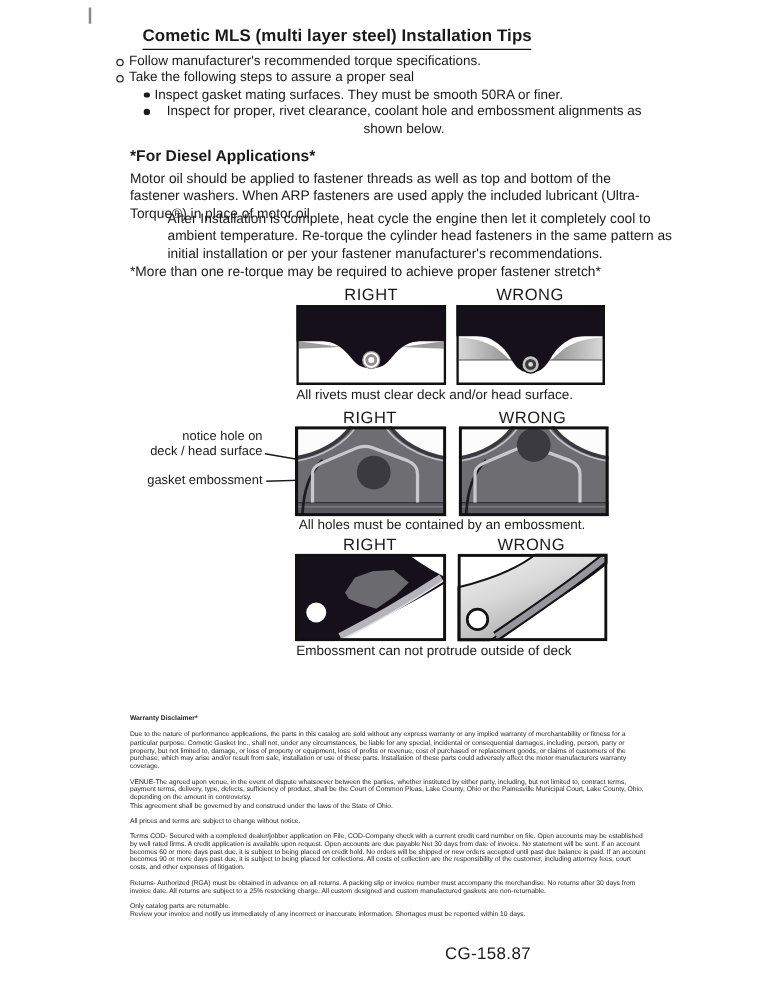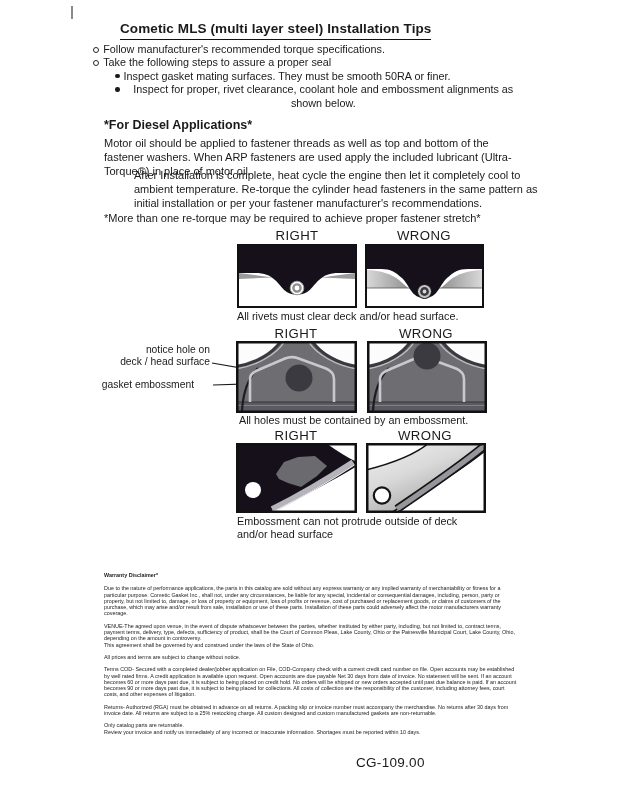--- a/index.html
+++ b/index.html
@@ -2,21 +2,21 @@
 <html><head>
 <meta charset="utf-8">
 <style>
   html,body{margin:0;padding:0;background:#ffffff;}
   .page{position:relative;width:618px;height:800px;background:#ffffff;
         font-family:"Liberation Sans",sans-serif;color:#1a1a1a;overflow:hidden;}
   .abs{position:absolute;}
 
   .crop-mark{left:71px;top:6px;width:1.5px;height:13px;background:#8a8a8a;}
 
-  .title{left:120px;top:21px;font-size:13.5px;font-weight:bold;letter-spacing:.1px;
+  .title{left:114px;top:21px;font-size:13.5px;font-weight:bold;letter-spacing:.1px;
          border-bottom:1.6px solid #111;padding-bottom:2.5px;}
 
   .tips{left:93px;top:43px;font-size:10.8px;width:430px;text-align:center;}
   .b{display:flex;line-height:13.4px;}
   .mk-o{width:4.2px;height:4.2px;border:1px solid #2a2a2a;border-radius:50%;
         margin:3.8px 4px 0 0;flex:none;}
   .mk-f{width:4.6px;height:4.6px;background:#1a1a1a;border-radius:50%;
         margin:4px 4px 0 0;flex:none;}
   .sub{margin-left:22px;}
 
@@ -112,21 +112,21 @@
 
   <div class="abs cap" style="left:237px;top:310px;">All rivets must clear deck and/or head surface.</div>
 
   <div class="abs dlabel" style="left:236px;top:326px;">RIGHT</div>
   <div class="abs dlabel" style="left:366px;top:326px;">WRONG</div>
 
   <div class="abs ann" style="left:104px;top:344px;">
     <div>notice hole on</div>
     <div>deck / head surface</div>
   </div>
-  <div class="abs ann" style="left:88px;top:379px;">gasket embossment</div>
+  <div class="abs ann" style="left:104px;top:379px;">gasket embossment</div>
 
   <svg class="abs" style="left:110px;top:340px;" width="200" height="60" viewBox="0 0 200 60">
     <line x1="102" y1="23" x2="189" y2="38" stroke="#1a1a1a" stroke-width="1.1"></line>
     <line x1="103" y1="45" x2="151" y2="43.5" stroke="#1a1a1a" stroke-width="1.1"></line>
   </svg>
 
   <div class="panel" style="left:236px;top:341px;width:121px;height:72px;">
     <svg viewBox="0 0 121 72" preserveAspectRatio="none">
       <rect x="0" y="0" width="121" height="72" fill="#6e6d72"></rect>
       <rect x="0" y="61" width="121" height="11" fill="#5b5a60"></rect>
@@ -194,30 +194,29 @@
       <path d="M0,27 C32,19 51,10 63,0 H120 V7 C91,31 56,50 25,70 H0 Z" fill="url(#g3)" stroke="#141414" stroke-width="1.6"></path>
       <path d="M31,66 C60,46 90,26 117,4" stroke="#141414" stroke-width="8.5" fill="none"></path>
       <path d="M31,66 C60,46 90,26 117,4" stroke="#97969c" stroke-width="5" fill="none"></path>
       <circle cx="16" cy="52.5" r="8.2" fill="#ffffff" stroke="#141414" stroke-width="2.2"></circle>
       <rect x="1.25" y="1.25" width="117.5" height="67.5" fill="none" stroke="#111111" stroke-width="2.5"></rect>
     </svg>
   </div>
 
   <div class="abs cap" style="left:237px;top:515px;">
     <div>Embossment can not protrude outside of deck</div>
-    <div>and/or head surface</div>
   </div>
 
   <div class="abs legal">
     <div class="hd">Warranty Disclaimer*</div>
     <div class="lg">Due to the nature of performance applications, the parts in this catalog are sold without any express warranty or any implied warranty of merchantability or fitness for a particular purpose.  Cometic Gasket Inc., shall not, under any circumstances, be liable for any special, incidental or consequential damages, including, person, party or property, but not limited to, damage, or loss of property or equipment, loss of profits or revenue, cost of purchased or replacement goods, or claims of customers of the purchase, which may arise and/or result from sale, installation or use of these parts.  Installation of these parts could adversely affect the motor manufacturers warranty coverage.</div>
     <div class="lg0">VENUE-The agreed upon venue, in the event of dispute whatsoever between the parties, whether instituted by either party, including, but not limited to, contract terms, payment terms, delivery, type, defects, sufficiency of product, shall be the Court of Common Pleas, Lake County, Ohio or the Painesville Municipal Court, Lake County, Ohio, depending on the amount in controversy.</div>
     <div class="lg">This agreement shall be governed by and construed under the laws of the State of Ohio.</div>
     <div class="lg">All prices and terms are subject to change without notice.</div>
     <div class="lg">Terms COD- Secured with a completed dealer/jobber application on File, COD-Company check with a current credit card number on file.  Open accounts may be established by well rated firms.  A credit application is available upon request.  Open accounts are due payable Net 30 days from date of invoice.  No statement will be sent.  If an account becomes 60 or more days past due, it is subject to being placed on credit hold.  No orders will be shipped or new orders accepted until past due balance is paid.  If an account becomes 90 or more days past due, it is subject to being placed for collections.  All costs of collection are the responsibility of the customer, including attorney fees, court costs, and other expenses of litigation.</div>
     <div class="lg">Returns- Authorized (RGA) must be obtained in advance on all returns.  A packing slip or invoice number must accompany the merchandise.  No returns after 30 days from invoice date.  All returns are subject to a 25% restocking charge.  All custom designed and custom manufactured gaskets are non-returnable.</div>
     <div class="lg0">Only catalog parts are returnable.</div>
     <div class="lg0">Review your invoice and notify us immediately of any incorrect or inaccurate information.  Shortages must be reported within 10 days.</div>
   </div>
 
-  <div class="abs code">CG-109.00</div>
+  <div class="abs code">CG-158.87</div>
 
 </div>
 
 </body></html>

